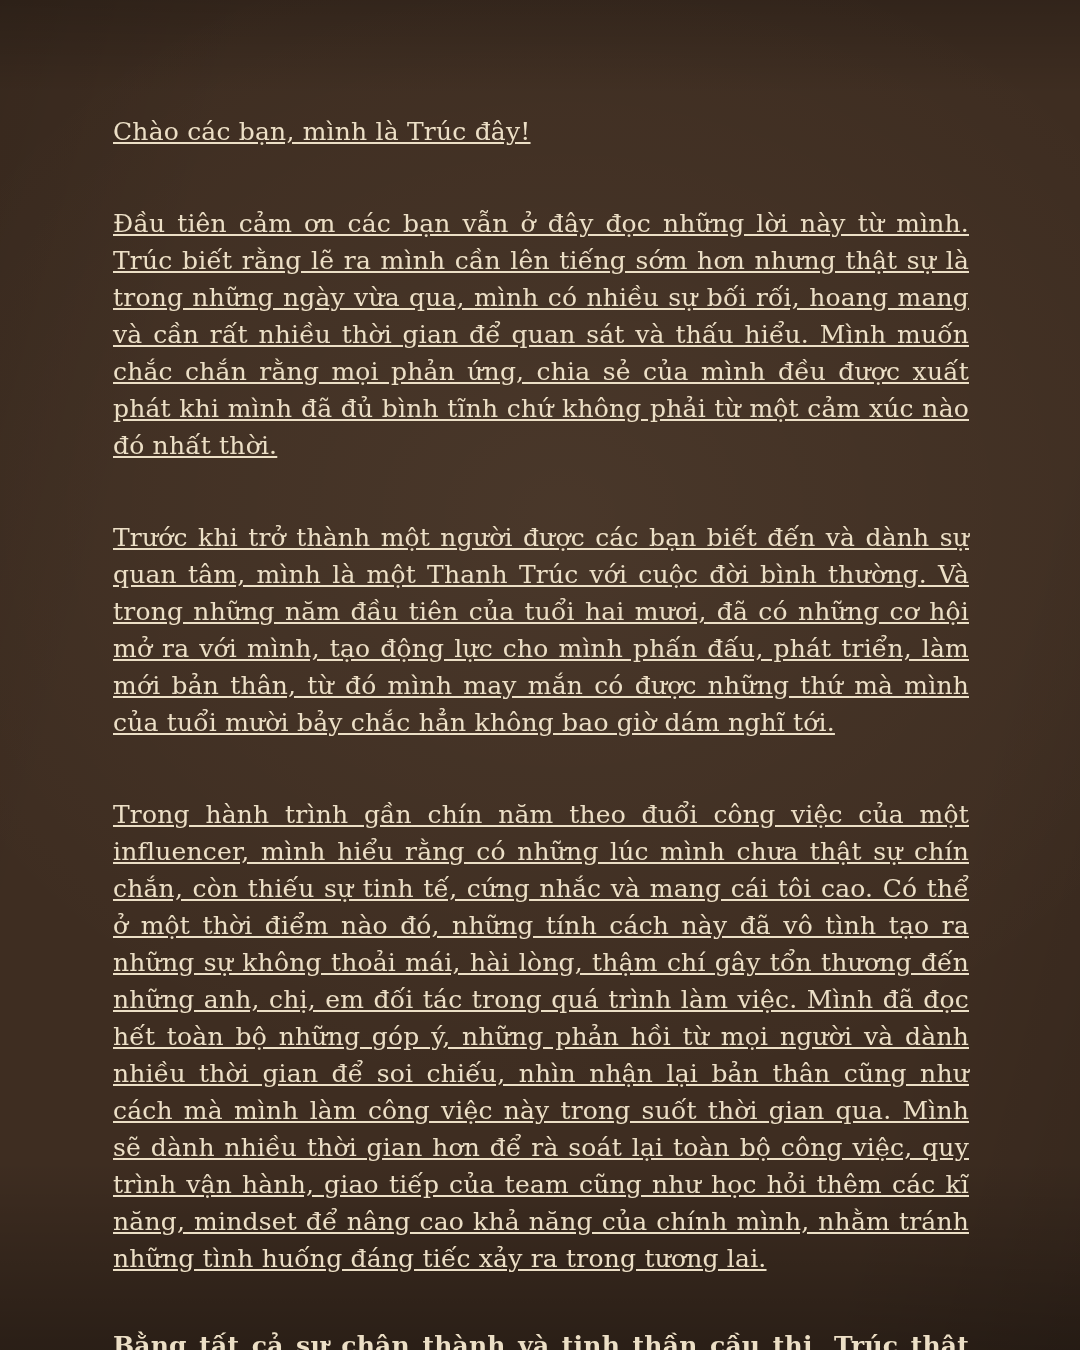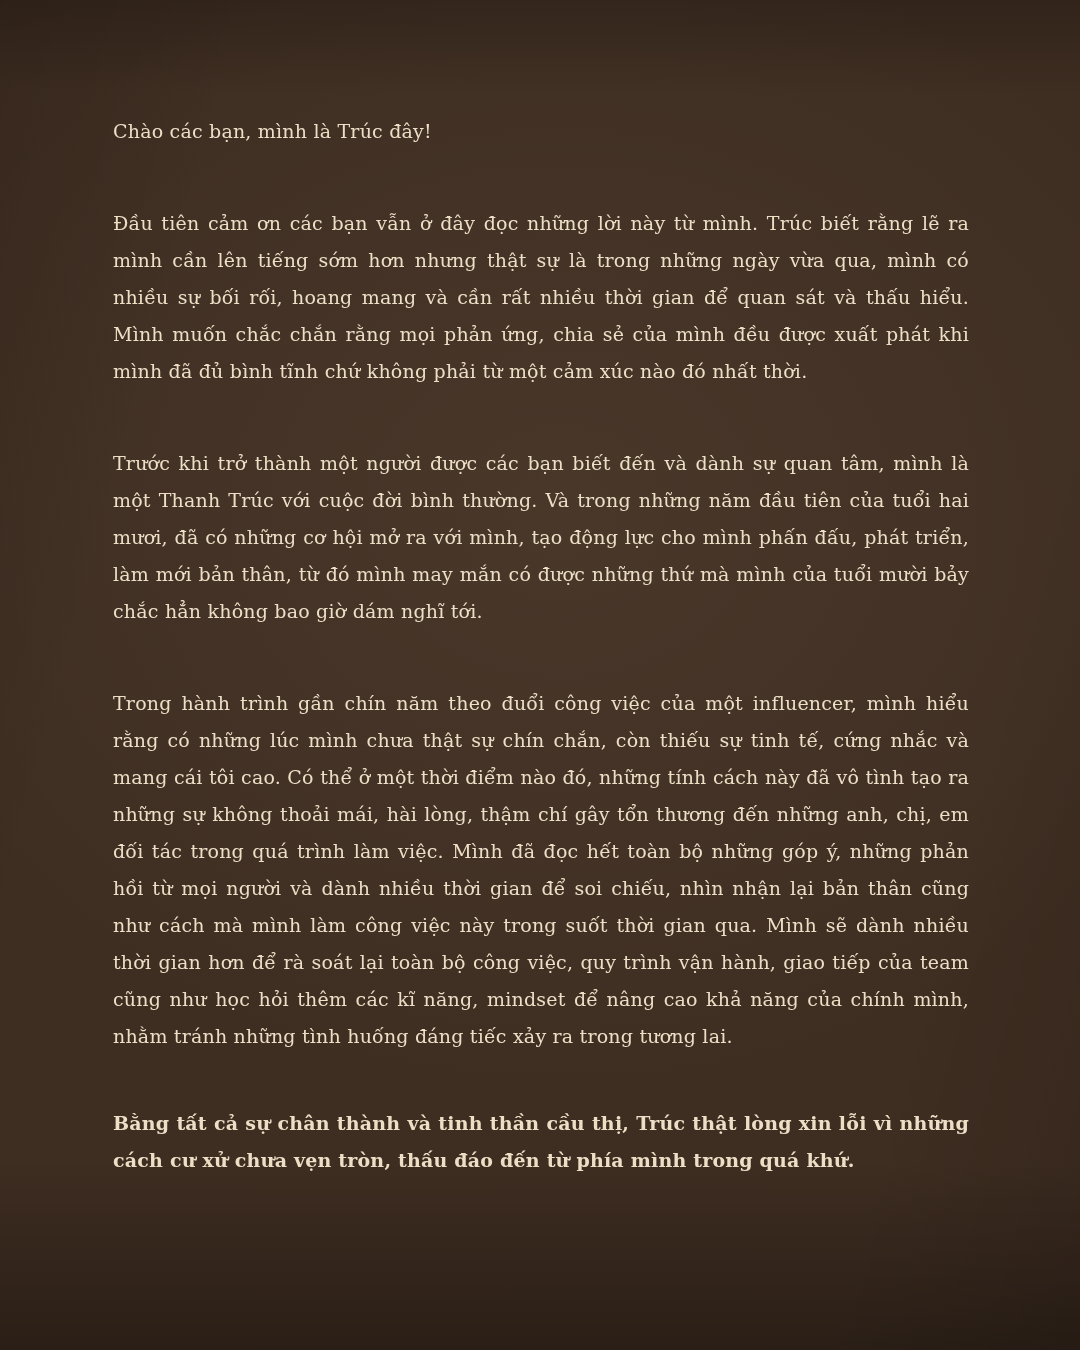--- a/index.html
+++ b/index.html
@@ -26,23 +26,24 @@
   }
   .letter {
     position: absolute;
     left: 113px;
     top: 113px;
     width: 856px;
     color: var(--ink, #ecdfc6);
   }
   .letter p {
     margin: 0;
-    font-size: 19px;
+    font-size: 25px;
     line-height: 37px;
     letter-spacing: 0.2px;
+    text-decoration: underline;
   }
   .greeting {
     text-align: left;
   }
   .body-par {
     text-align: justify;
     text-justify: inter-word;
     margin-top: 55px !important;
   }
   .closing {

